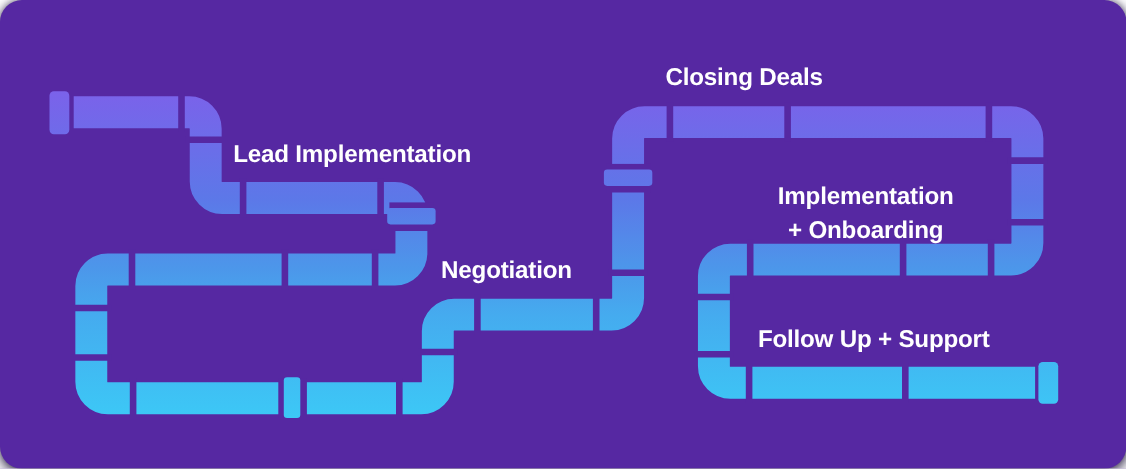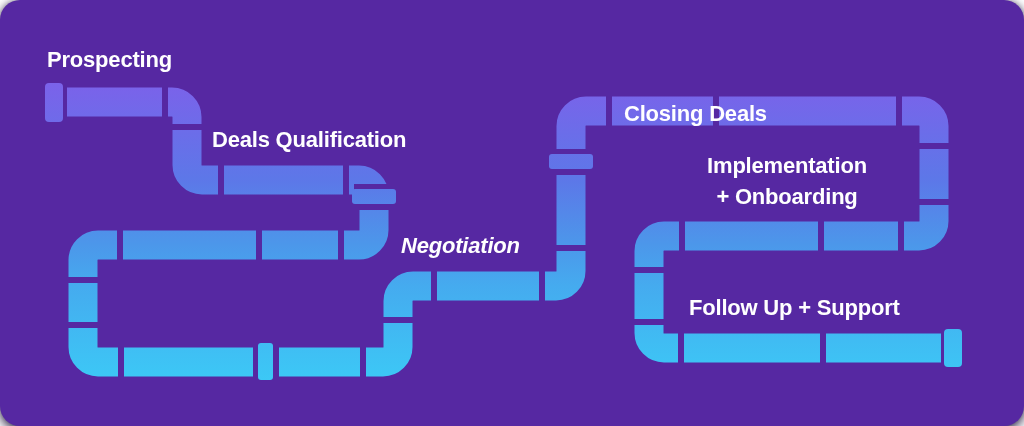--- a/index.html
+++ b/index.html
@@ -40,23 +40,23 @@
     color:var(--label-color);
     font-size:22px;font-weight:700;
     letter-spacing:-0.2px;
     white-space:pre-line;
     line-height:31px;
   }
   .lbl-prospecting{left:47px;top:44px;}
   .lbl-lead-qualification{left:212px;top:124px;}
   .lbl-needs-assessment{left:61px;top:199px;}
   .lbl-proposal-creation{left:121px;top:312px;}
-  .lbl-negotiation{left:401px;top:230px;font-style:italic;}
-  .lbl-closing-deals{left:624px;top:54px;margin-top:44px;}
-  .lbl-implementation-onboarding{left:677px;top:150px;width:220px;text-align:center;}
+  .lbl-negotiation{left:401px;top:230px;}
+  .lbl-closing-deals{left:605px;top:54px;}
+  .lbl-implementation-onboarding{left:677px;top:162px;width:220px;text-align:center;}
   .lbl-follow-up-support{left:689px;top:292px;text-align:center;}
 </style>
 </head>
 <body>
 
 <div class="card">
 
   <svg class="pipe-svg" width="1024" height="426" viewBox="0 0 1024 426" aria-hidden="true">
     <defs>
       <linearGradient id="pipeGrad" gradientUnits="userSpaceOnUse" x1="0" y1="83" x2="0" y2="382">
@@ -127,20 +127,19 @@
       <rect class="flange" x="549" y="154" width="44" height="15" rx="3"></rect>
 
       <rect class="gap-rect" x="253" y="344" width="26" height="36"></rect>
       <rect class="flange" x="258" y="343" width="15" height="37" rx="3"></rect>
     </g>
 
     <rect class="flange" x="45" y="83" width="18" height="39" rx="4"></rect>
     <rect class="flange" x="944" y="329" width="18" height="38" rx="4"></rect>
   </svg>
 
-  <div class="stage-label lbl-prospecting">Prospecting</div>
-  <div class="stage-label lbl-lead-qualification">Deals Qualification</div>
+  <div class="stage-label lbl-lead-qualification">Lead Implementation</div>
   <div class="stage-label lbl-negotiation">Negotiation</div>
   <div class="stage-label lbl-closing-deals">Closing Deals</div>
   <div class="stage-label lbl-implementation-onboarding">Implementation
 + Onboarding</div>
   <div class="stage-label lbl-follow-up-support">Follow Up + Support</div>
 </div>
 
 </body></html>

